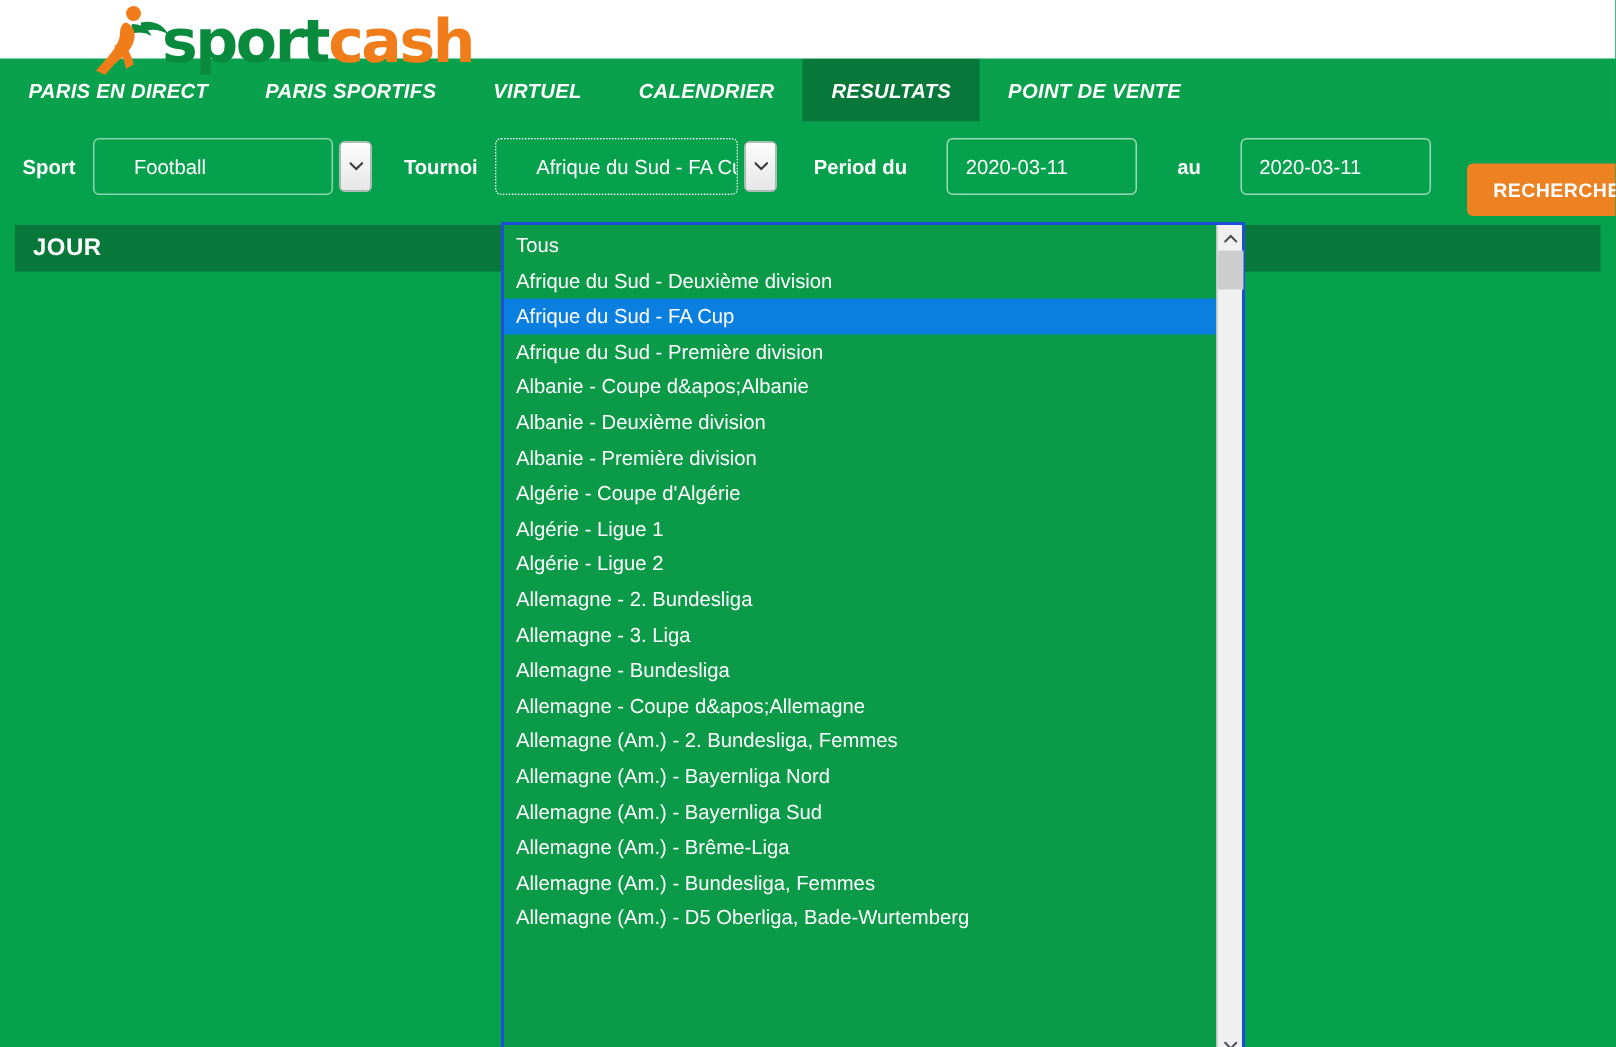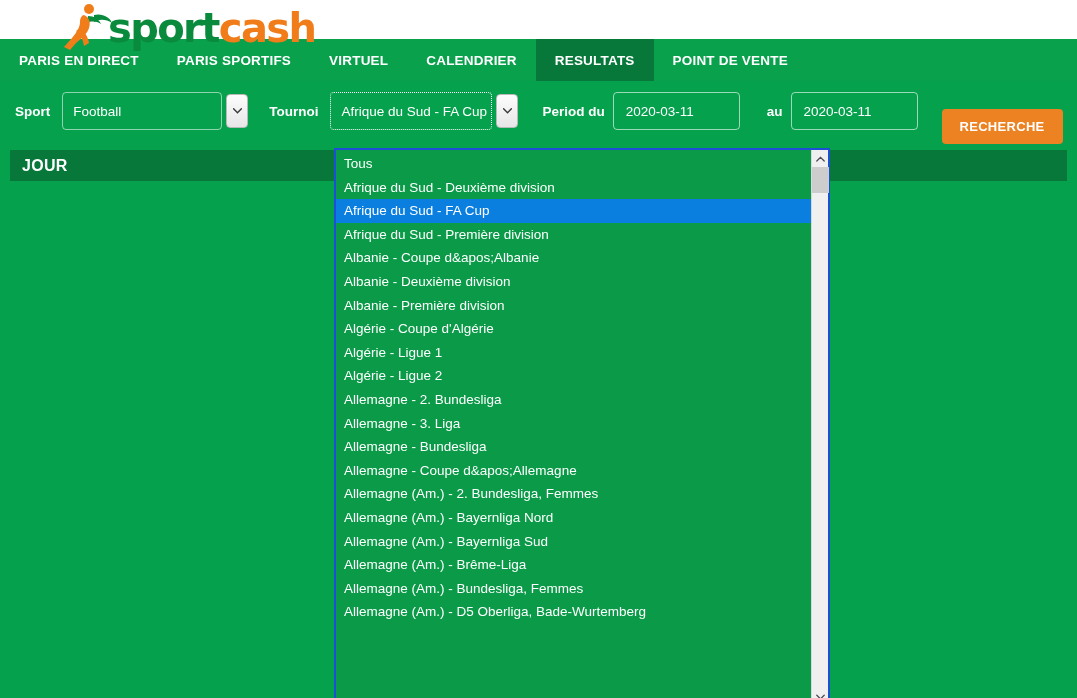--- a/index.html
+++ b/index.html
@@ -47,20 +47,21 @@
   .navitem {
     display: flex;
     align-items: center;
     padding: 0 19px;
     color: #ffffff;
     font-size: 13.5px;
     font-weight: bold;
     letter-spacing: .2px;
     white-space: nowrap;
     cursor: pointer;
+    font-style: italic;
   }
   .navitem.active { background: #07783a; }
 
   
   .filterbar {
     height: 60px;
     background: #05a14d;
     display: flex;
     align-items: center;
     padding: 0 10px;
@@ -80,21 +81,21 @@
     margin-left: 12px;
   }
   .selbox {
     background: transparent;
     border: 1px solid rgba(255,255,255,.55);
     border-radius: 4px;
     color: #ffffff;
     font-size: 13.5px;
     display: flex;
     align-items: center;
-    padding: 0 10px;
+    padding: 0 26px;
     height: 38px;
     white-space: nowrap;
     overflow: hidden;
     cursor: pointer;
   }
   .selbox.focused { border: 1px dotted #ffffff; }
   .selarrow {
     width: 22px; height: 34px;
     margin: 2px 0 2px 4px;
     background: linear-gradient(#fdfdfd, #e6e6e6);
@@ -102,21 +103,21 @@
     border-radius: 4px;
     display: flex;
     align-items: center;
     justify-content: center;
     cursor: pointer;
   }
   .chev { width: 9px; height: 6px; display: block; }
 
   .dateinput {
     height: 38px;
-    margin-left: 8px;
+    margin-left: 26px;
     background: transparent;
     border: 1px solid rgba(255,255,255,.6);
     border-radius: 4px;
     color: #ffffff;
     font-size: 13.5px;
     padding: 0 12px;
     width: 127px;
     font-family: "Liberation Sans", sans-serif;
     outline: none;
   }

